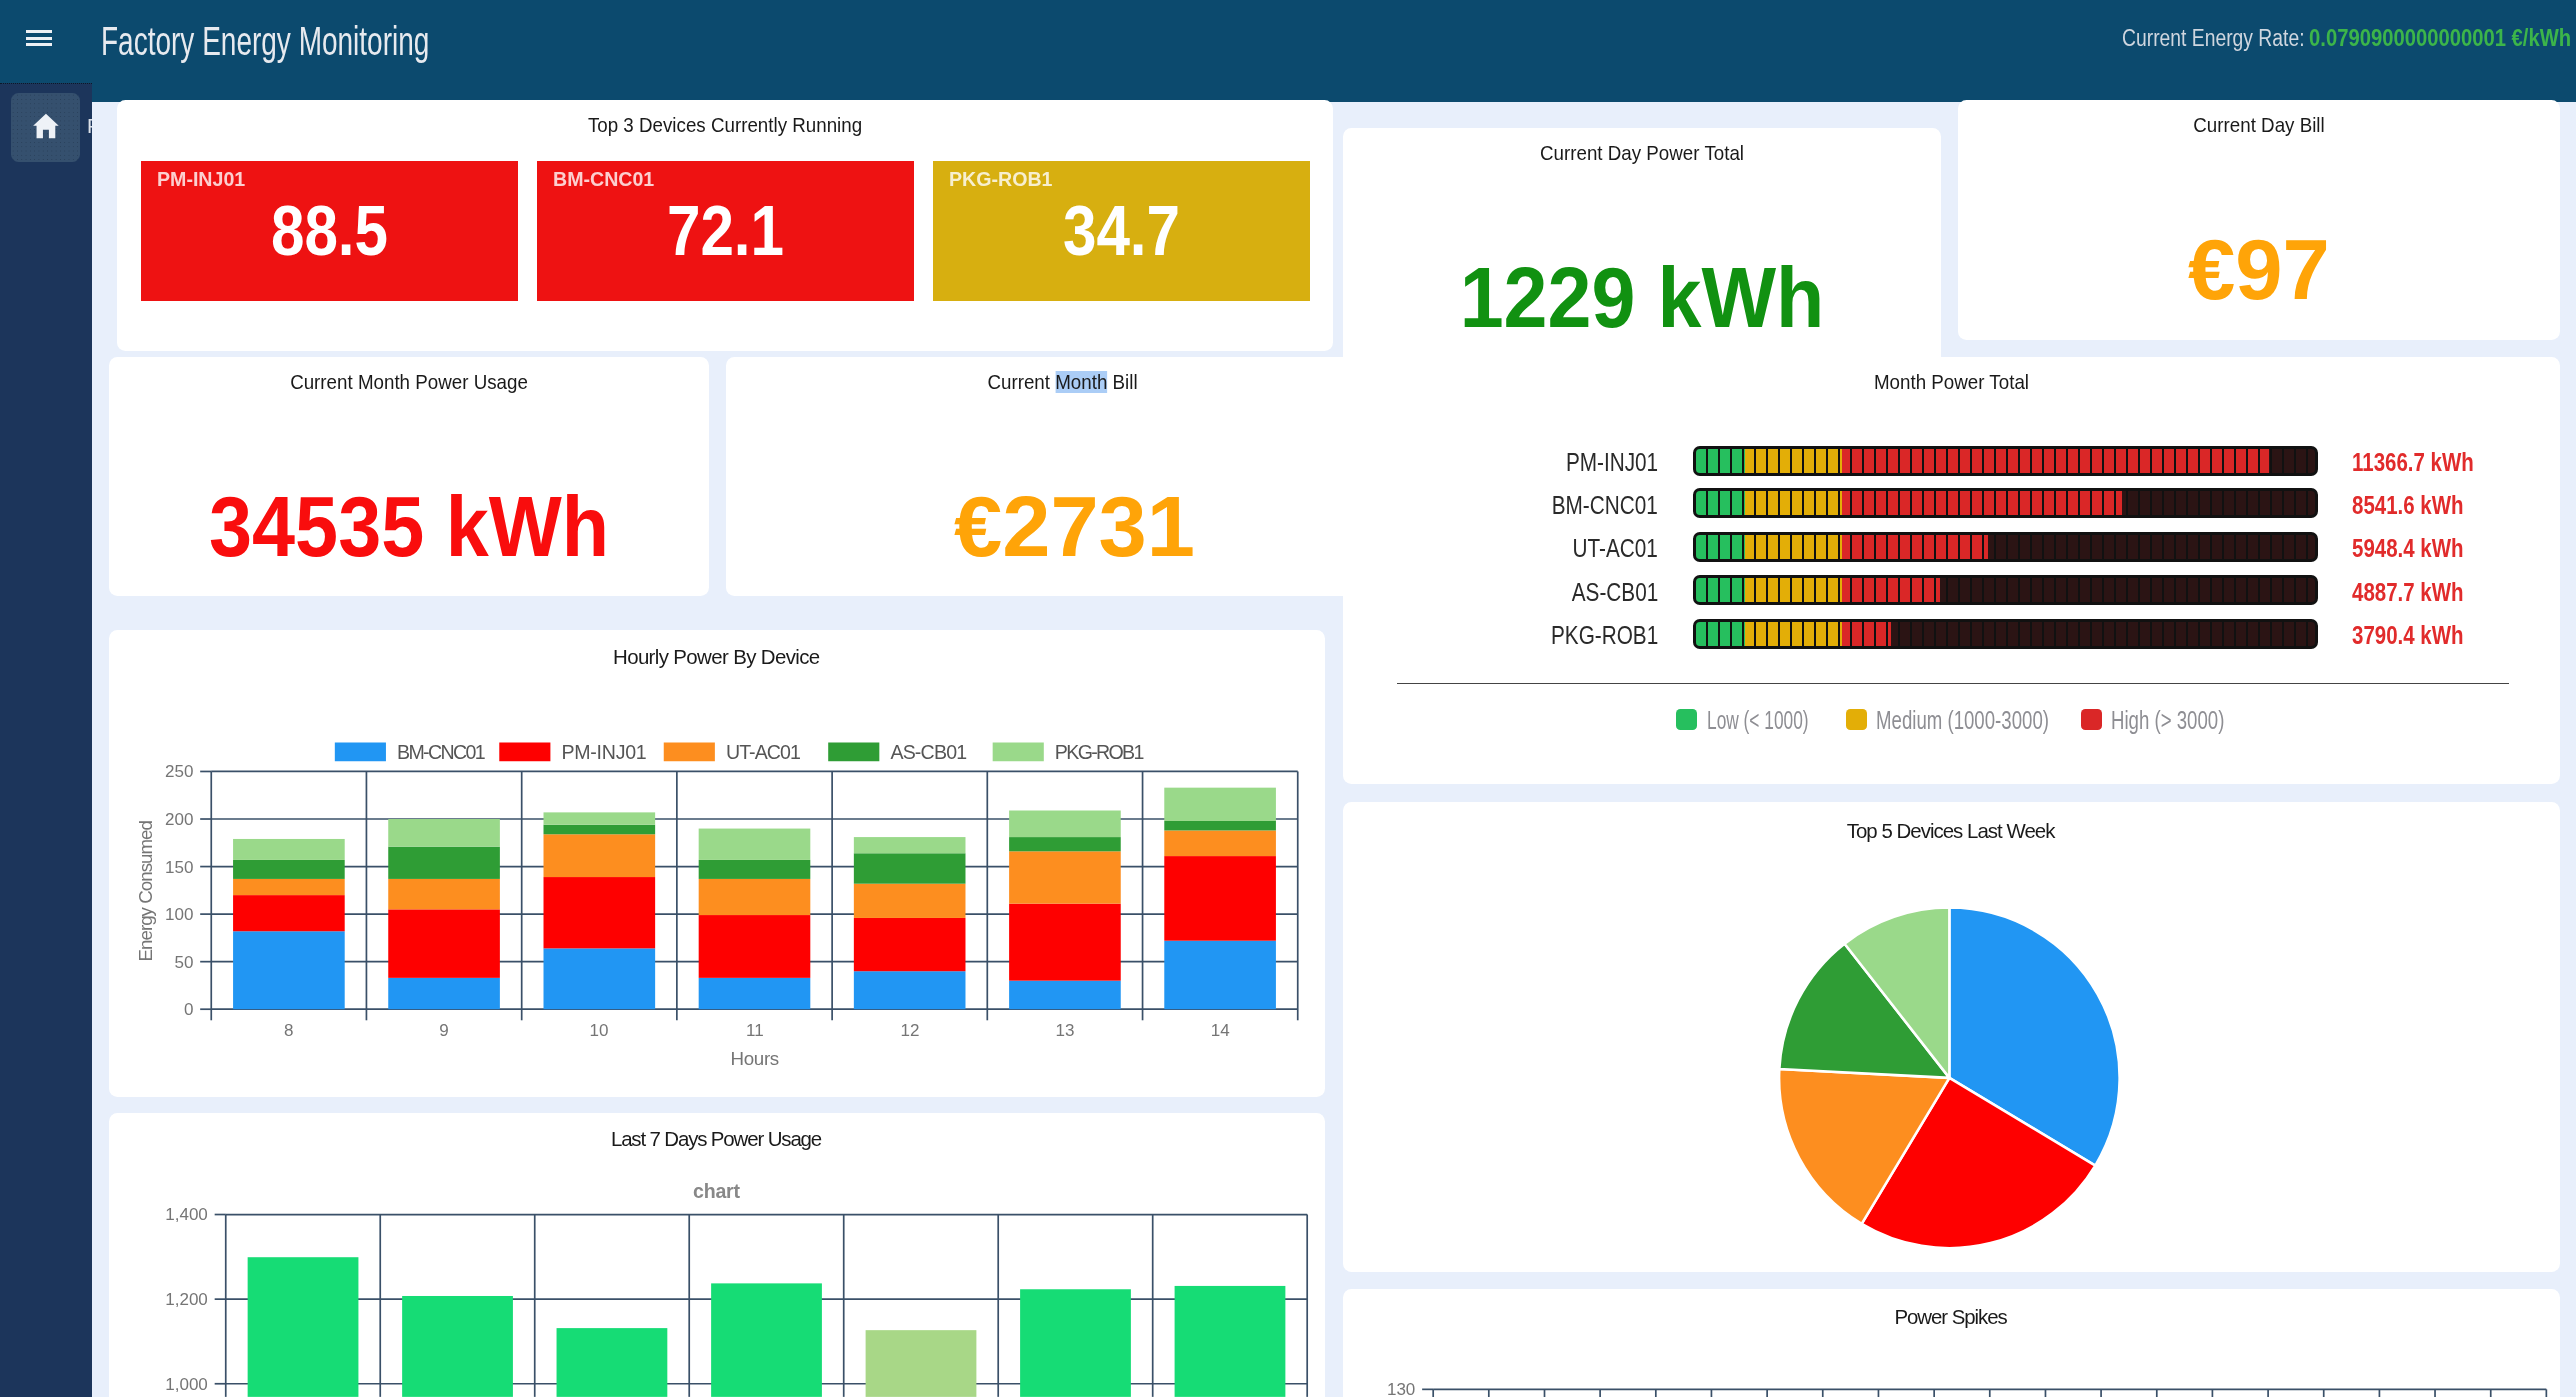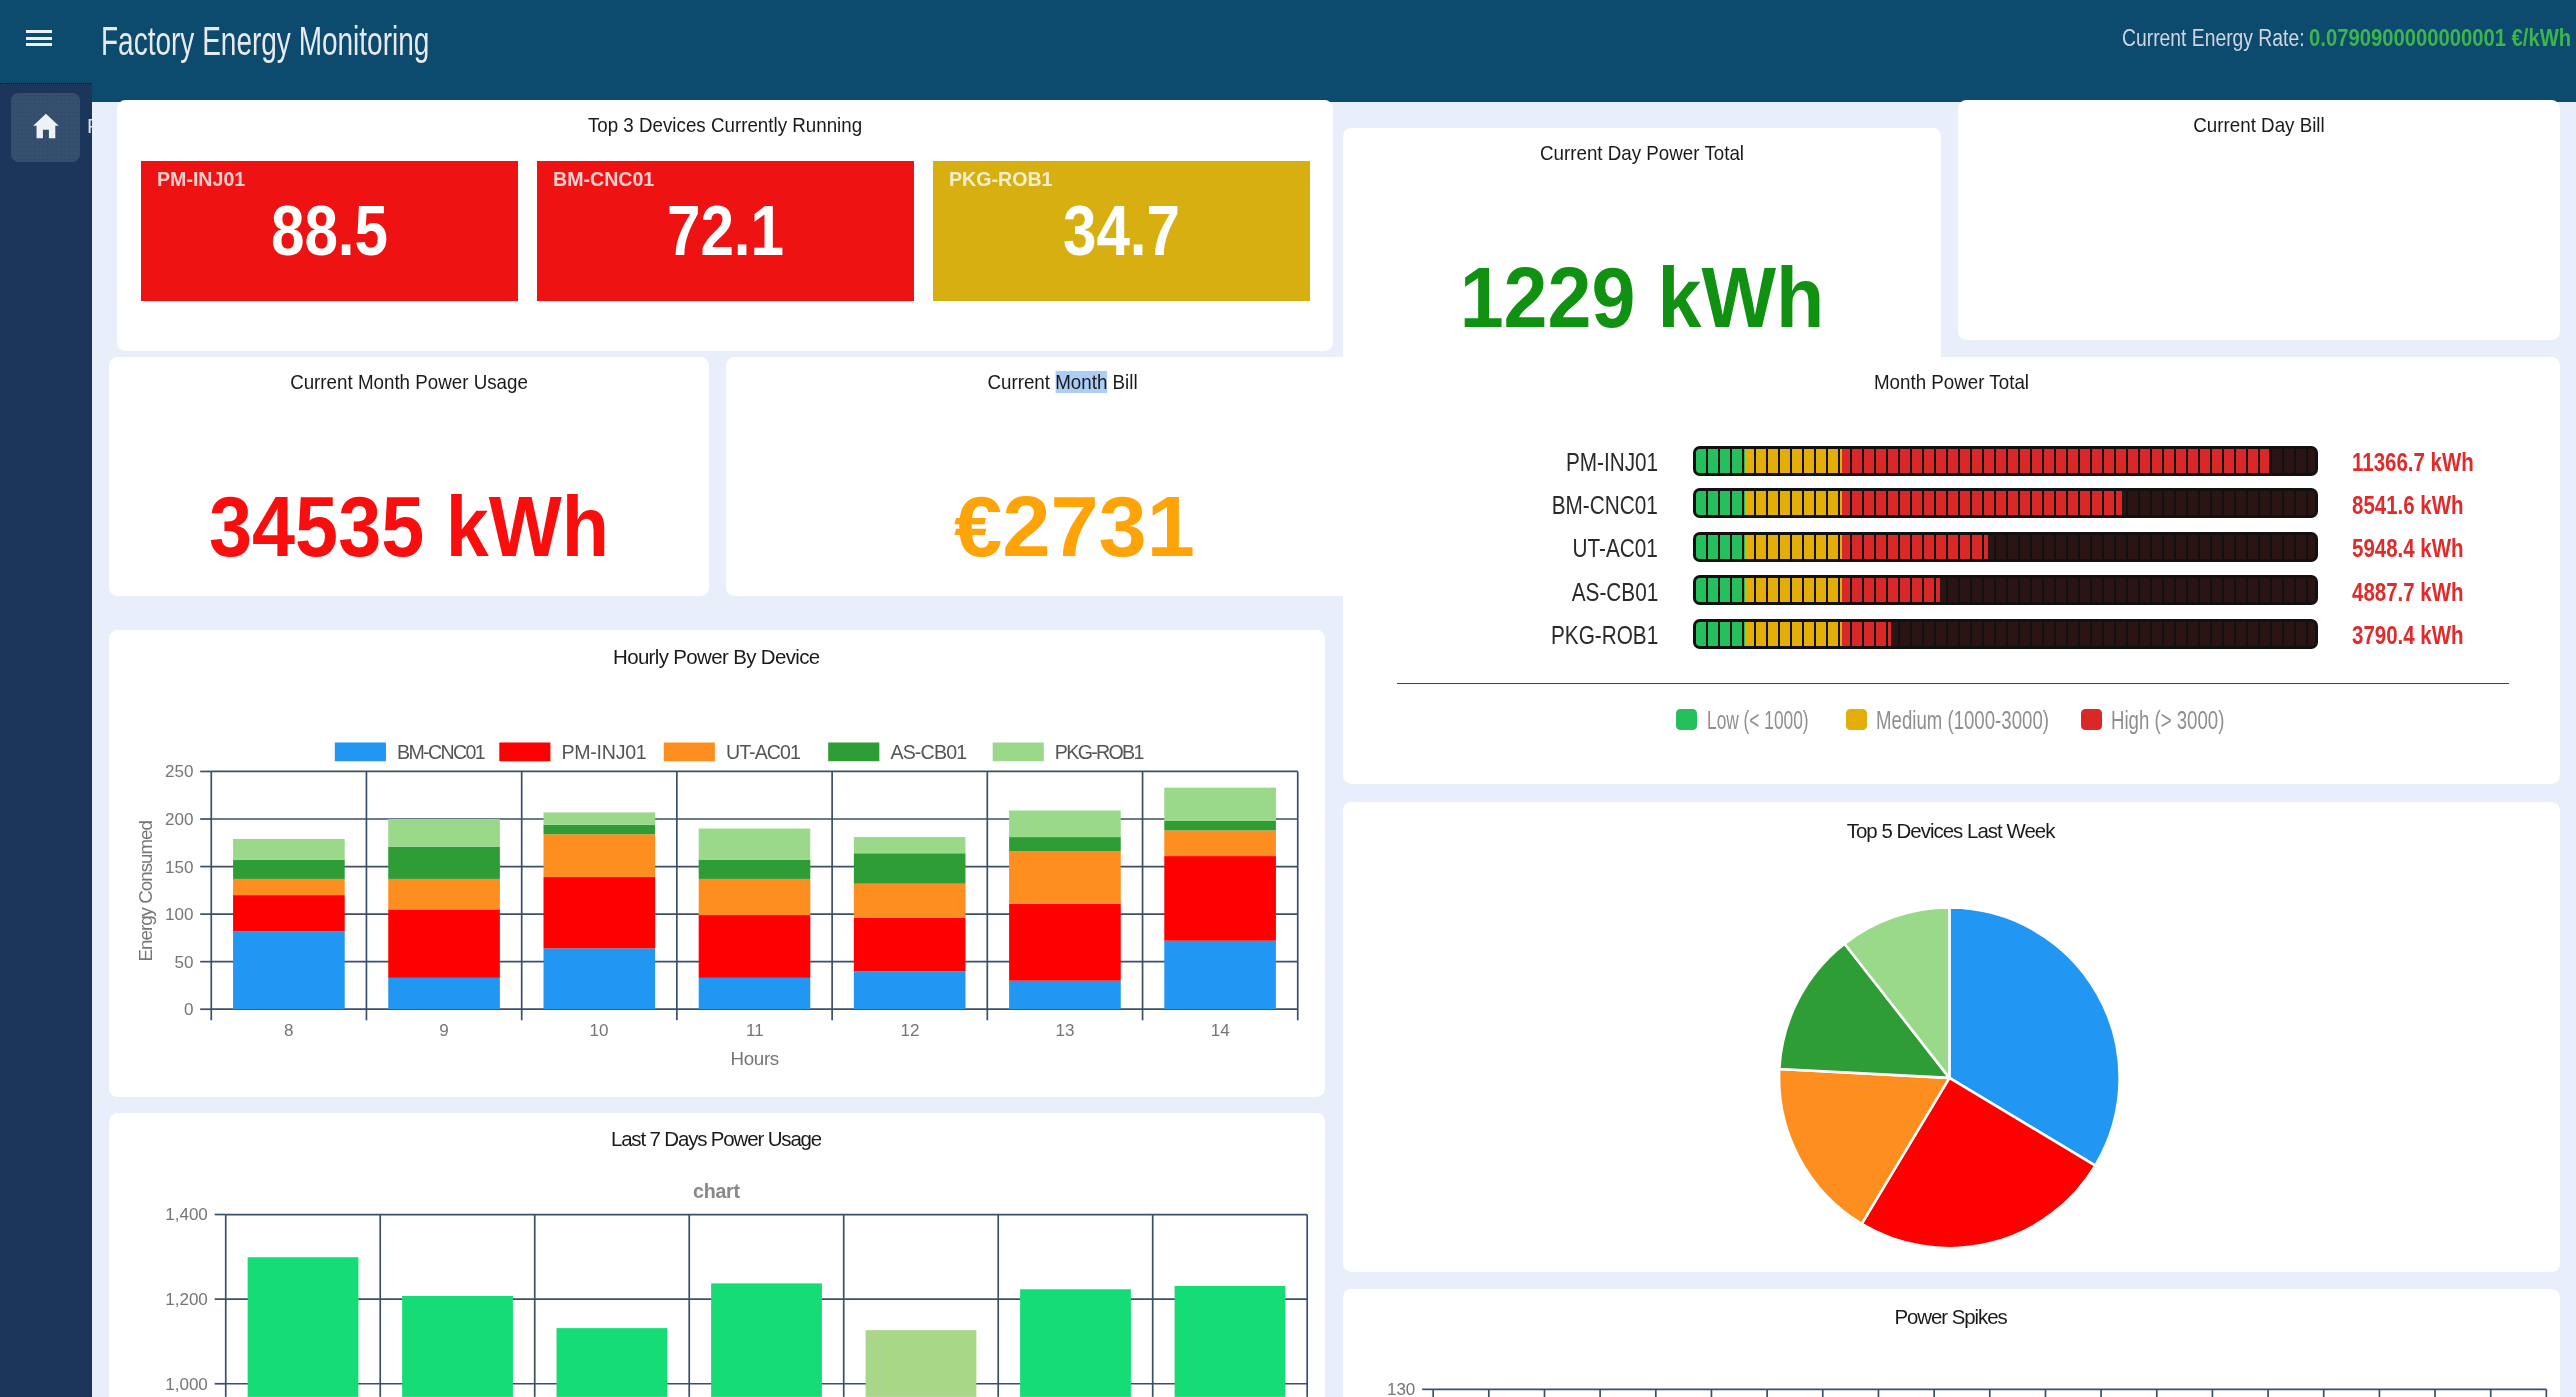--- a/index.html
+++ b/index.html
@@ -42,20 +42,21 @@
     <div class="abs" style="left:16px;top:9.4px;font-size:19.6px;line-height:19.6px;font-weight:bold;color:rgba(255,255,255,0.8);">PKG-ROB1</div>
     <div class="abs" style="left:0;top:35px;width:100%;text-align:center;font-size:70px;line-height:70px;font-weight:bold;color:#ffffff;transform:scaleX(0.86);">34.7</div>
   </div>
 </div>
 <div class="card" style="left:1343px;top:100px;width:598px;height:240px;margin-top:28px;">
   <div class="ctitle">Current Day Power Total</div>
   <div class="bignum" style="color:#119111;transform:translateX(0px) scaleX(0.93);">1229 kWh</div>
 </div>
 <div class="card" style="left:1958px;top:100px;width:602px;height:240px;">
   <div class="ctitle">Current Day Bill</div>
+  <div class="bignum" style="color:#ffa408;transform:translateX(0px) scaleX(1.0);">€97</div>
 </div>
 <div class="card" style="left:109px;top:357px;width:600px;height:239px;">
   <div class="ctitle">Current Month Power Usage</div>
   <div class="bignum" style="color:#f90d0d;transform:translateX(0px) scaleX(0.91);">34535 kWh</div>
 </div>
 <div class="card" style="left:726px;top:357px;width:673px;height:239px;padding-left:37px;">
   <div class="ctitle">Current <span style="background:#abcdf6;">Month</span> Bill</div>
   <div class="bignum" style="color:#ffa408;transform:translateX(12px) scaleX(1.02);">€2731</div>
 </div>
 <div class="card" style="left:1343px;top:357px;width:1217px;height:427px;">

